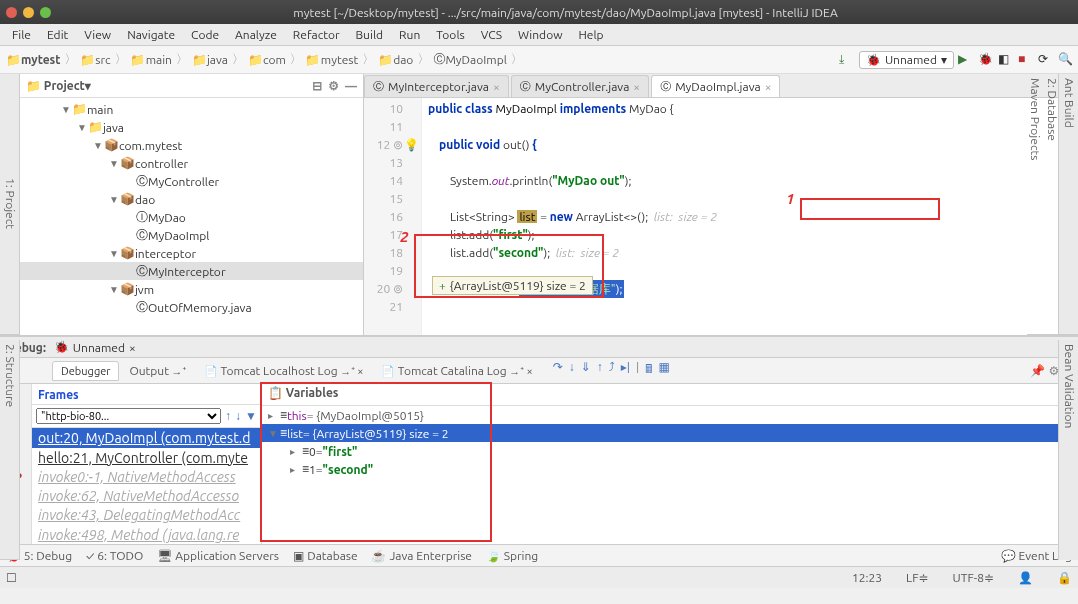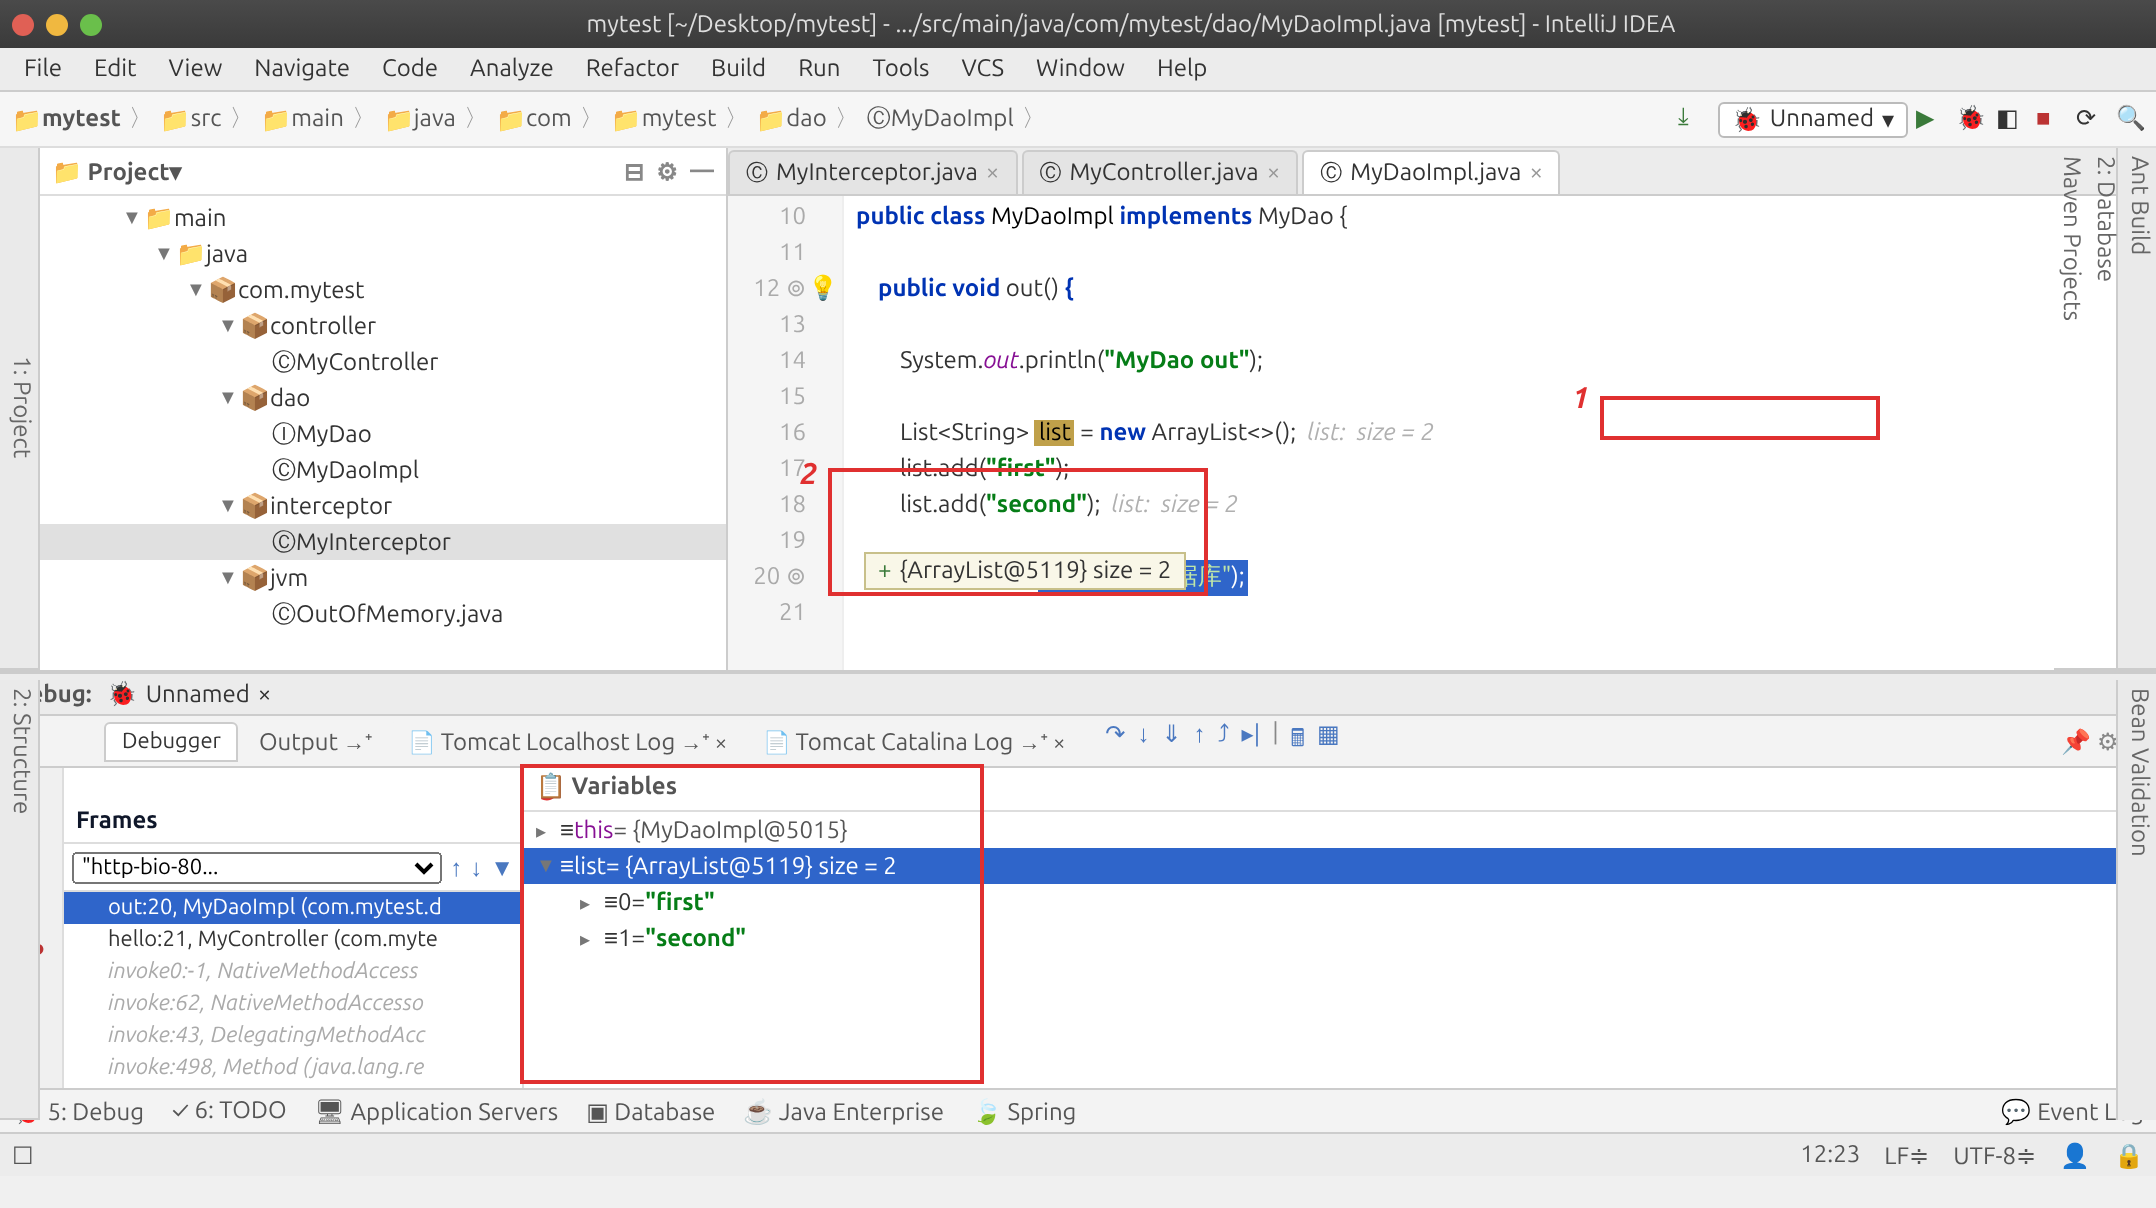--- a/index.html
+++ b/index.html
@@ -68,42 +68,42 @@
 .debug-head .cfg { margin-left:8px; display:flex; align-items:center; gap:4px; }
 .debug-tabs { height:26px; background:#f3f3f3; border-bottom:1px solid #ccc; display:flex; align-items:center; padding:0 4px; gap:2px;margin-left:20px; }
 .dtab { padding:3px 8px; background:#fff; border:1px solid #ccc; border-radius:3px 3px 0 0; font-size:11px; cursor:pointer; }
 .dtab.minor { background:#f3f3f3; border:none; color:#555; }
 .dtb-icons { display:flex; gap:6px; margin-left:10px; color:#4a78c0; }
 
 .debug-body { display:flex; height:160px; background:#fff; }
 .dbg-left { width:32px; background:#f0f0f0; border-right:1px solid #ddd; display:flex; flex-direction:column; align-items:center; gap:6px; padding-top:4px; }
 .dbg-left span { color:#3a7a3a; cursor:pointer; }
 .frames { width:230px; border-right:1px solid #ddd; display:flex; flex-direction:column; position:relative; }
-.frames-head { height:22px; border-bottom:1px solid #ddd; padding:2px 6px; color:#0f172a; font-weight:bold; display:flex; align-items:center;margin-top:16px; }
+.frames-head { height:22px; border-bottom:1px solid #ddd; padding:2px 6px; color:#1d4ed8; font-weight:bold; display:flex; align-items:center; }
 .frames-tb { height:24px; border-bottom:1px solid #ddd; display:flex; align-items:center; padding:0 4px; gap:4px; }
 .frames-tb select { flex:1; font-size:11px; }
-.frow { padding:2px 22px; font-size:11px; white-space:nowrap; overflow:hidden; }
+.frow { padding:2px 6px; font-size:14px; white-space:nowrap; overflow:hidden;text-decoration:underline; }
 .frow.sel { background:#2f65ca; color:#fff; }
 .frow.dim { color:#aaa; font-style:italic; }
 .vars { flex:1; display:flex; flex-direction:column; position:relative; }
 .vars-head { height:22px; border-bottom:1px solid #ddd; padding:2px 6px; color:#555; font-weight:bold; }
 .vrow { padding:2px 6px; font-size:12px; display:flex; align-items:center; }
 .vrow .arrow { width:12px; color:#777; font-size:10px; }
 .vrow.sel { background:#2f65ca; color:#fff; }
 .vrow .k { color:#871094; }
 .vrow.sel .k { color:#fff; }
 .vrow .v { color:#555; }
 .vrow.sel .v { color:#fff; }
 .vrow .sv { color:#067d17; font-weight:bold; }
 
 
 .toolwins { height:22px; background:#f3f3f3; border-top:1px solid #ccc; display:flex; align-items:center; padding:0 6px; gap:14px; font-size:11px; color:#555; }
 .toolwins .right { margin-left:auto; }
 .status { height:22px; background:#ececec; border-top:1px solid #ccc; display:flex; align-items:center; padding:0 6px; font-size:11px; color:#555; }
-.status .right { margin-left:auto; display:flex; gap:12px; }
+.status .right { margin-left:auto; display:flex; gap:24px; }
 </style>
 </head>
 <body>
 
 <div class="titlebar">
   <div class="traffic">
     <div class="dot r"></div>
     <div class="dot y"></div>
     <div class="dot g"></div>
   </div>

